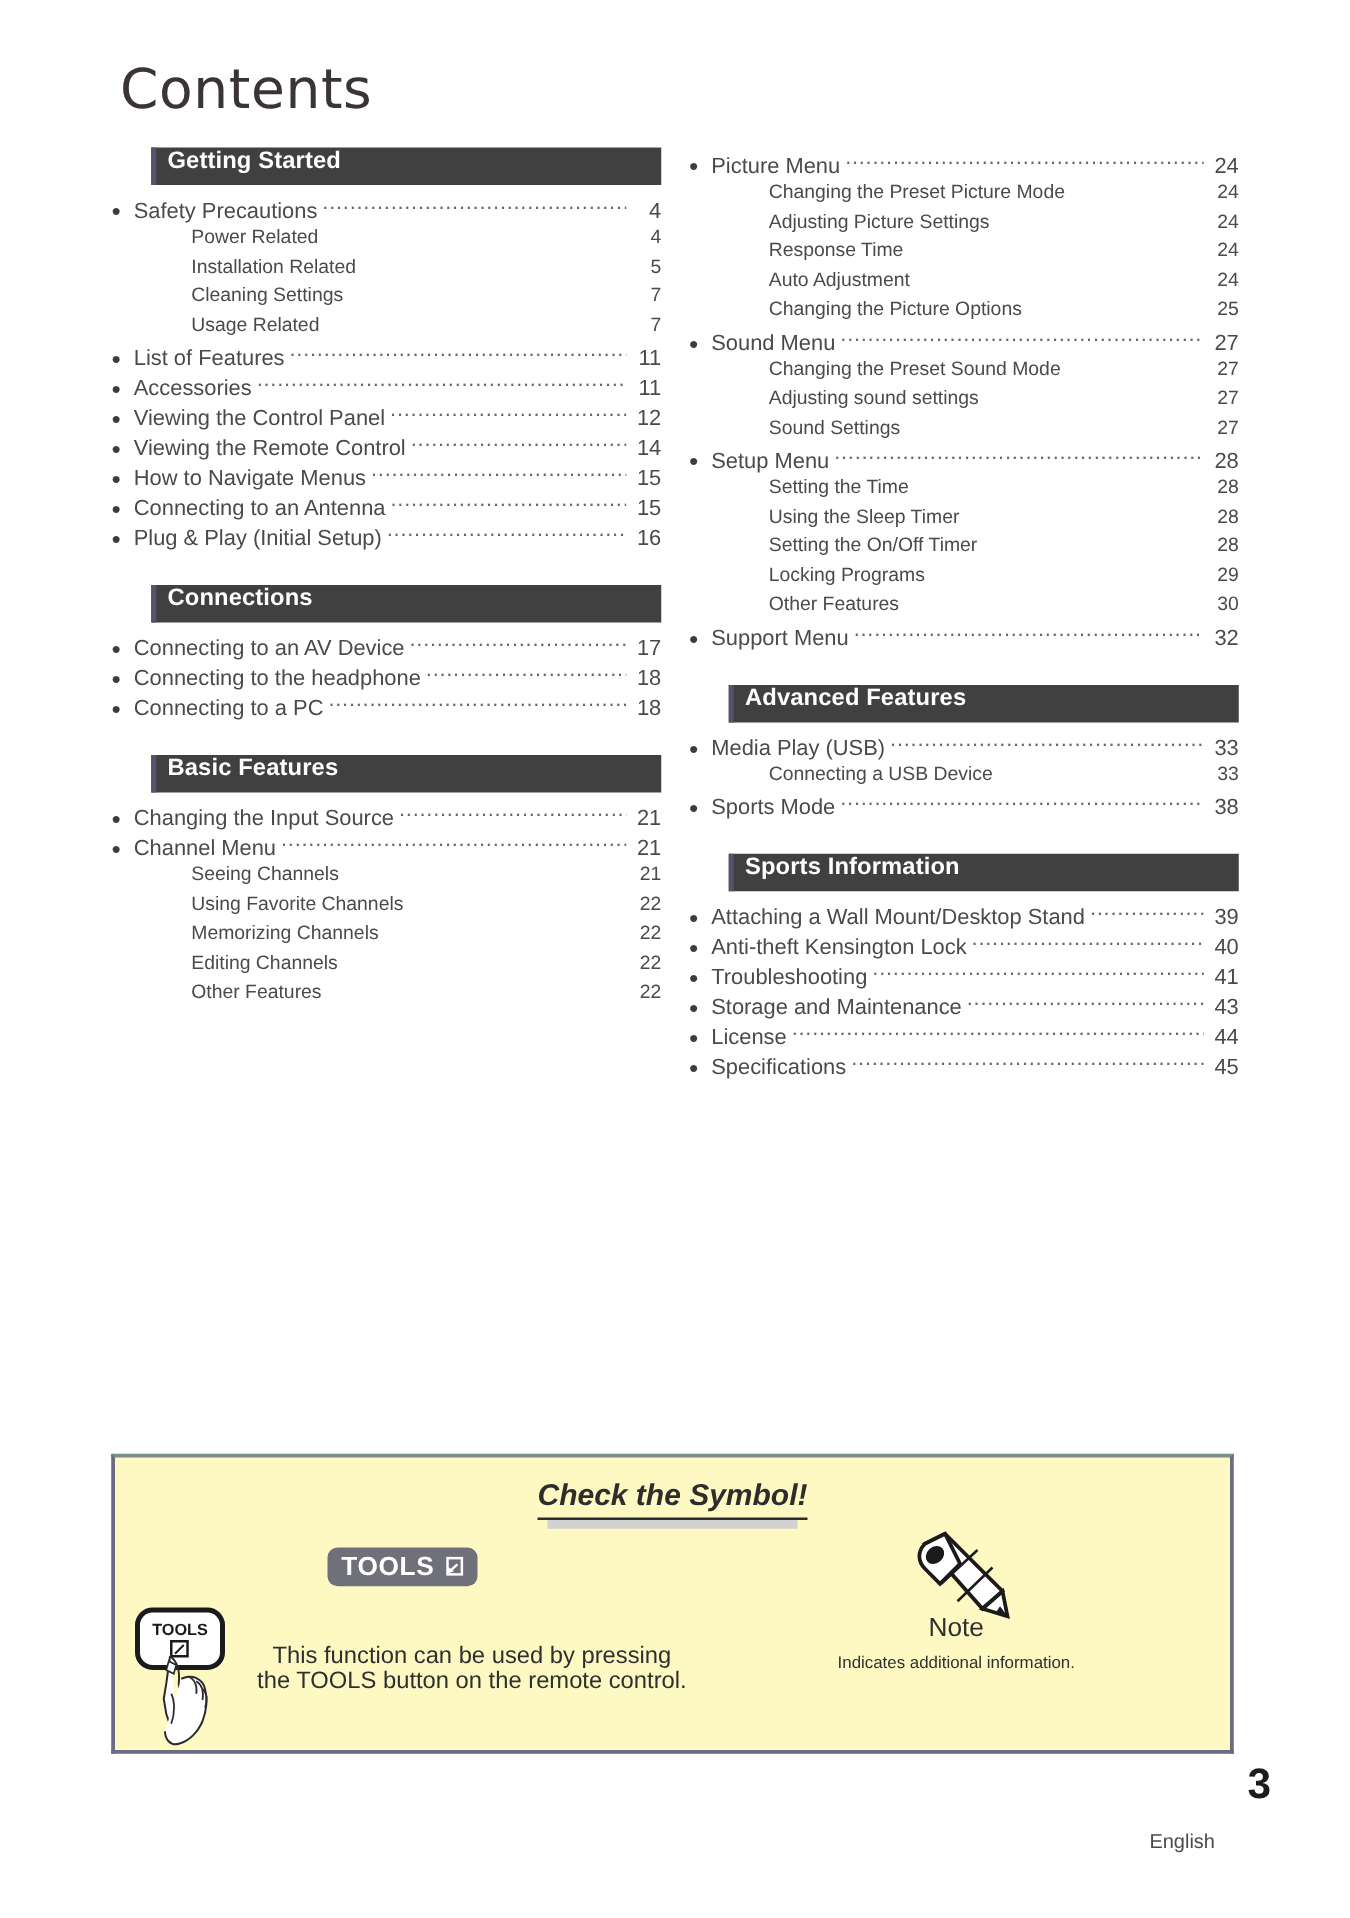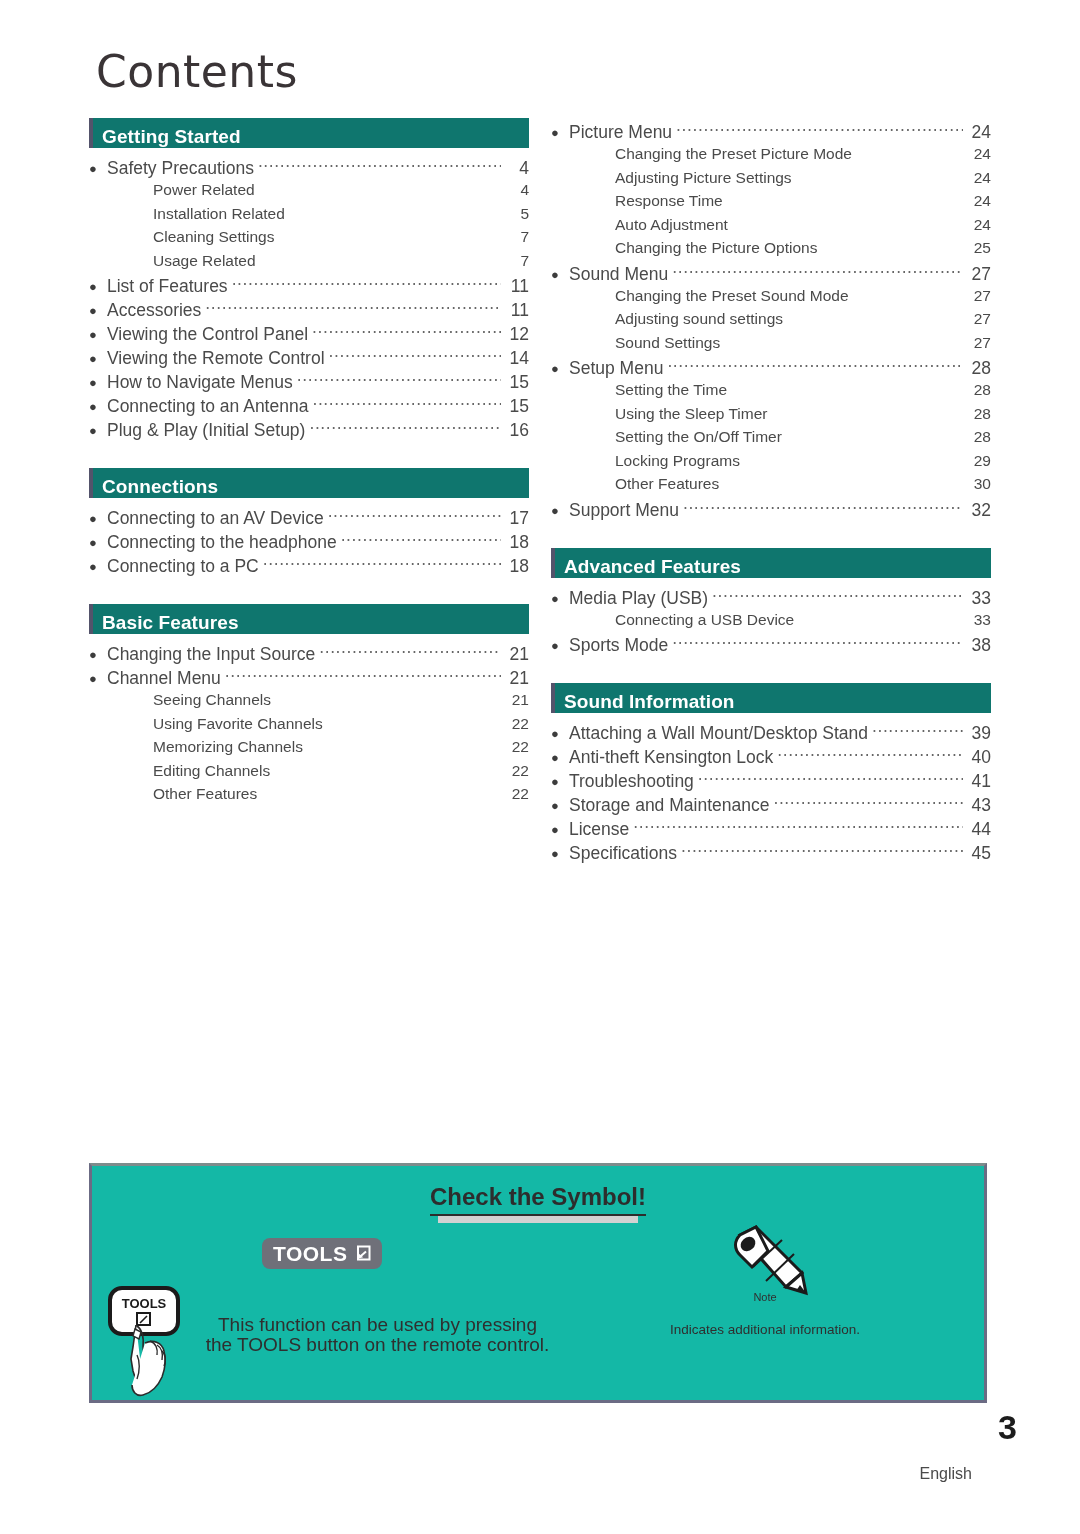--- a/index.html
+++ b/index.html
@@ -40,27 +40,28 @@
   .col {
     position: absolute;
     width: 440px;
   }
   .col-left  { left: 89px;  top: 118px; }
   .col-right { left: 551px; top: 118px; }
 
   
   .sec-bar {
     position: relative;
-    background: #0f766e;
+    background: #404040;
     height: 30px;
     margin-bottom: 6px;
     box-sizing: border-box;
     border-left: 4px solid #53536b;
     display: flex;
-    align-items: flex-end;
+    align-items: flex-start;
+    margin-left: 32px;
   }
   .sec-bar .sec-title {
     color: #ffffff;
     font-size: 19px;
     font-weight: bold;
     padding-left: 9px;
     letter-spacing: 0.1px;
     white-space: nowrap;
   }
   .sec-gap { height: 28px; }
@@ -126,21 +127,22 @@
   
   .symbol-box {
     position: absolute;
     left: 89px;
     top: 1163px;
     width: 898px;
     height: 240px;
     border: 3px solid #6b6b84;
     border-top-color: #7d8c8c;
     box-sizing: border-box;
-    background: #14b8a6;
+    background: #fef9c3;
+    font-style: italic;
   }
   .symbol-heading-wrap {
     position: absolute;
     left: 0; right: 0;
     top: 17px;
     text-align: center;
   }
   .symbol-heading {
     display: inline-block;
     font-size: 24px;
@@ -207,21 +209,21 @@
     top: 1225px;
     width: 86px;
     height: 72px;
   }
   .note-label {
     position: absolute;
     left: 660px;
     top: 1291px;
     width: 210px;
     text-align: center;
-    font-size: 11px;
+    font-size: 21px;
     color: #2f2f2f;
   }
   .note-caption {
     position: absolute;
     left: 620px;
     top: 1320px;
     width: 290px;
     text-align: center;
     font-size: 13.5px;
     line-height: 20px;
@@ -528,21 +530,21 @@
         </div>
         <div class="entry">
           <span class="bullet">●</span>
           <span class="etext">Sports Mode</span>
           <span class="leader"></span>
           <span class="pg">38</span>
         </div>
       </div>
       <div class="sec-gap"></div>
       <div class="sec-bar">
-        <span class="sec-title">Sound Information</span>
+        <span class="sec-title">Sports Information</span>
       </div>
       <div class="toc-list">
         <div class="entry">
           <span class="bullet">●</span>
           <span class="etext">Attaching a Wall Mount/Desktop Stand</span>
           <span class="leader"></span>
           <span class="pg">39</span>
         </div>
         <div class="entry">
           <span class="bullet">●</span>

